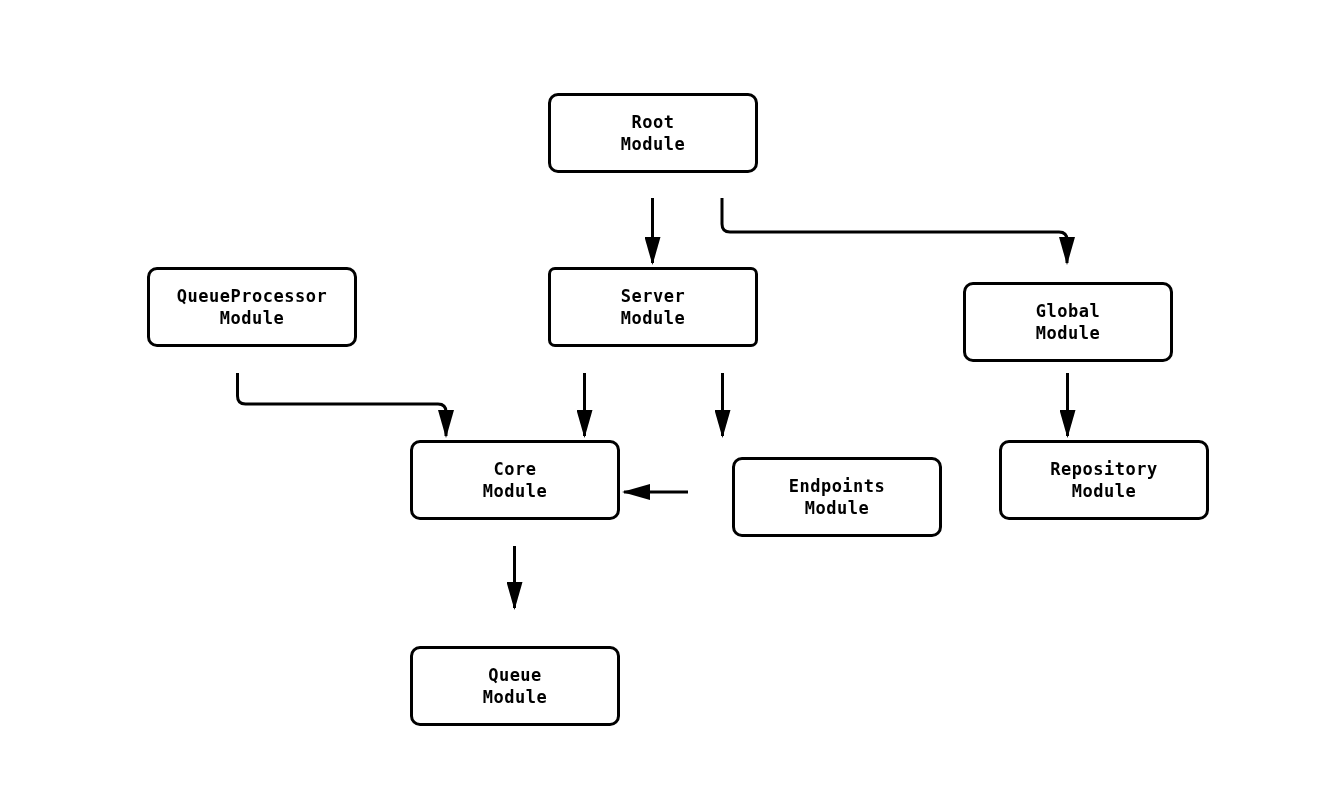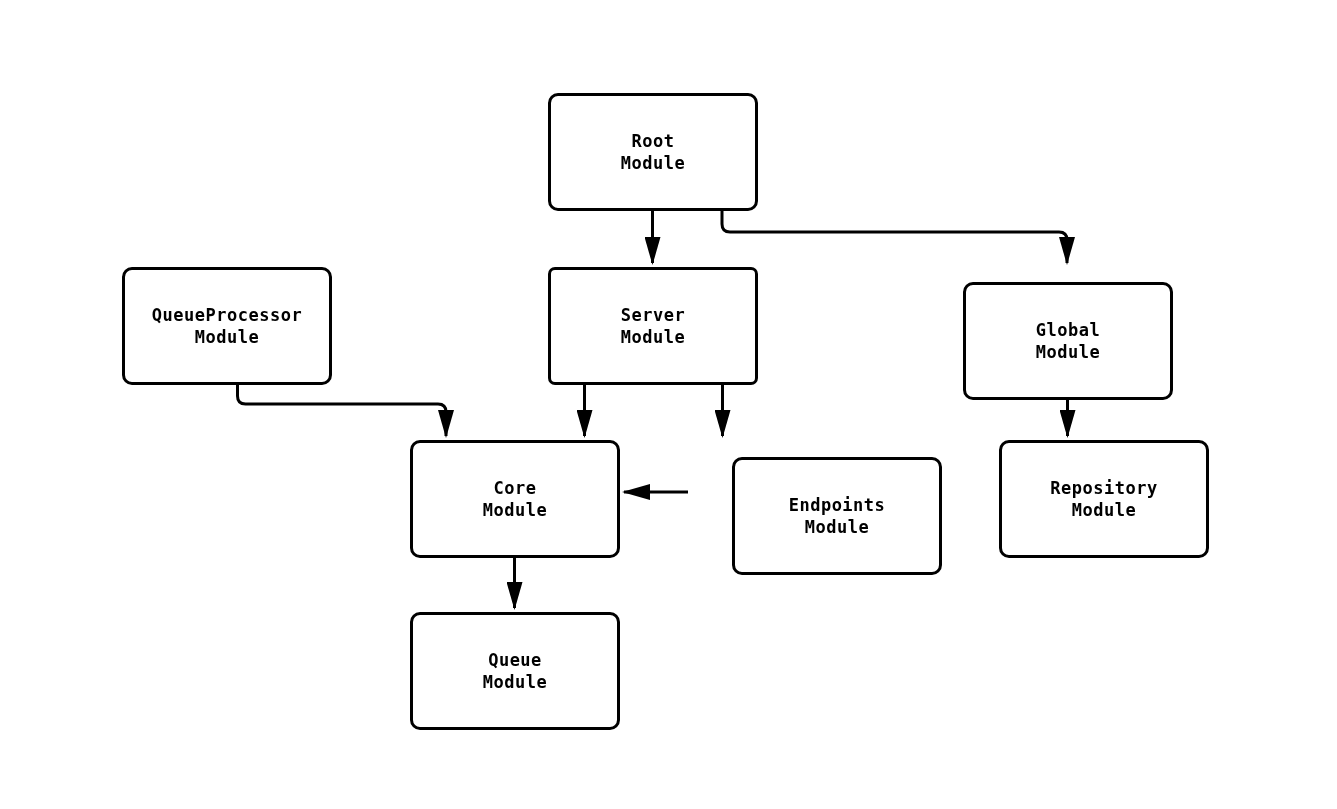--- a/index.html
+++ b/index.html
@@ -24,44 +24,44 @@
   }
   .edge {
     fill: none;
     stroke: #000000;
     stroke-width: 3px;
   }
   .node {
     position: absolute;
     box-sizing: border-box;
     width: 210px;
-    height: 118px;
+    height: 80px;
     background: #ffffff;
     border: 3px solid #000000;
     border-radius: 10px;
     display: flex;
     flex-direction: column;
     align-items: center;
     justify-content: center;
     text-align: center;
     font-weight: bold;
     font-size: 17px;
     line-height: 22px;
     letter-spacing: 0.5px;
     color: #000000;
   }
   .node span { display: block; }
   #node-root          { left: 548px; top: 93px;  }
-  #node-queueprocessor{ left: 122px; top: 267px; text-align: center; }
+  #node-queueprocessor{ left: 147px; top: 267px; text-align: center; }
   #node-server        { left: 548px; top: 267px; border-radius: 7px; }
   #node-global        { left: 963px; top: 282px; }
   #node-core          { left: 410px; top: 440px; text-align: center; }
   #node-endpoints     { left: 688px; top: 457px; margin-left: 44px; }
   #node-repository    { left: 999px; top: 440px; }
-  #node-queue         { left: 410px; top: 612px; }
+  #node-queue         { left: 410px; top: 646px; }
 </style>
 </head>
 <body>
 
 <div id="canvas">
 
   <svg id="edges" viewBox="0 0 1337 809" xmlns="http://www.w3.org/2000/svg">
     <defs>
       <marker id="arrowhead" markerUnits="userSpaceOnUse" markerWidth="28" markerHeight="16" viewBox="0 0 14 8" refX="13" refY="4" orient="auto">
         <path d="M0,0 L14,4 L0,8 Z" fill="#000000"></path>

